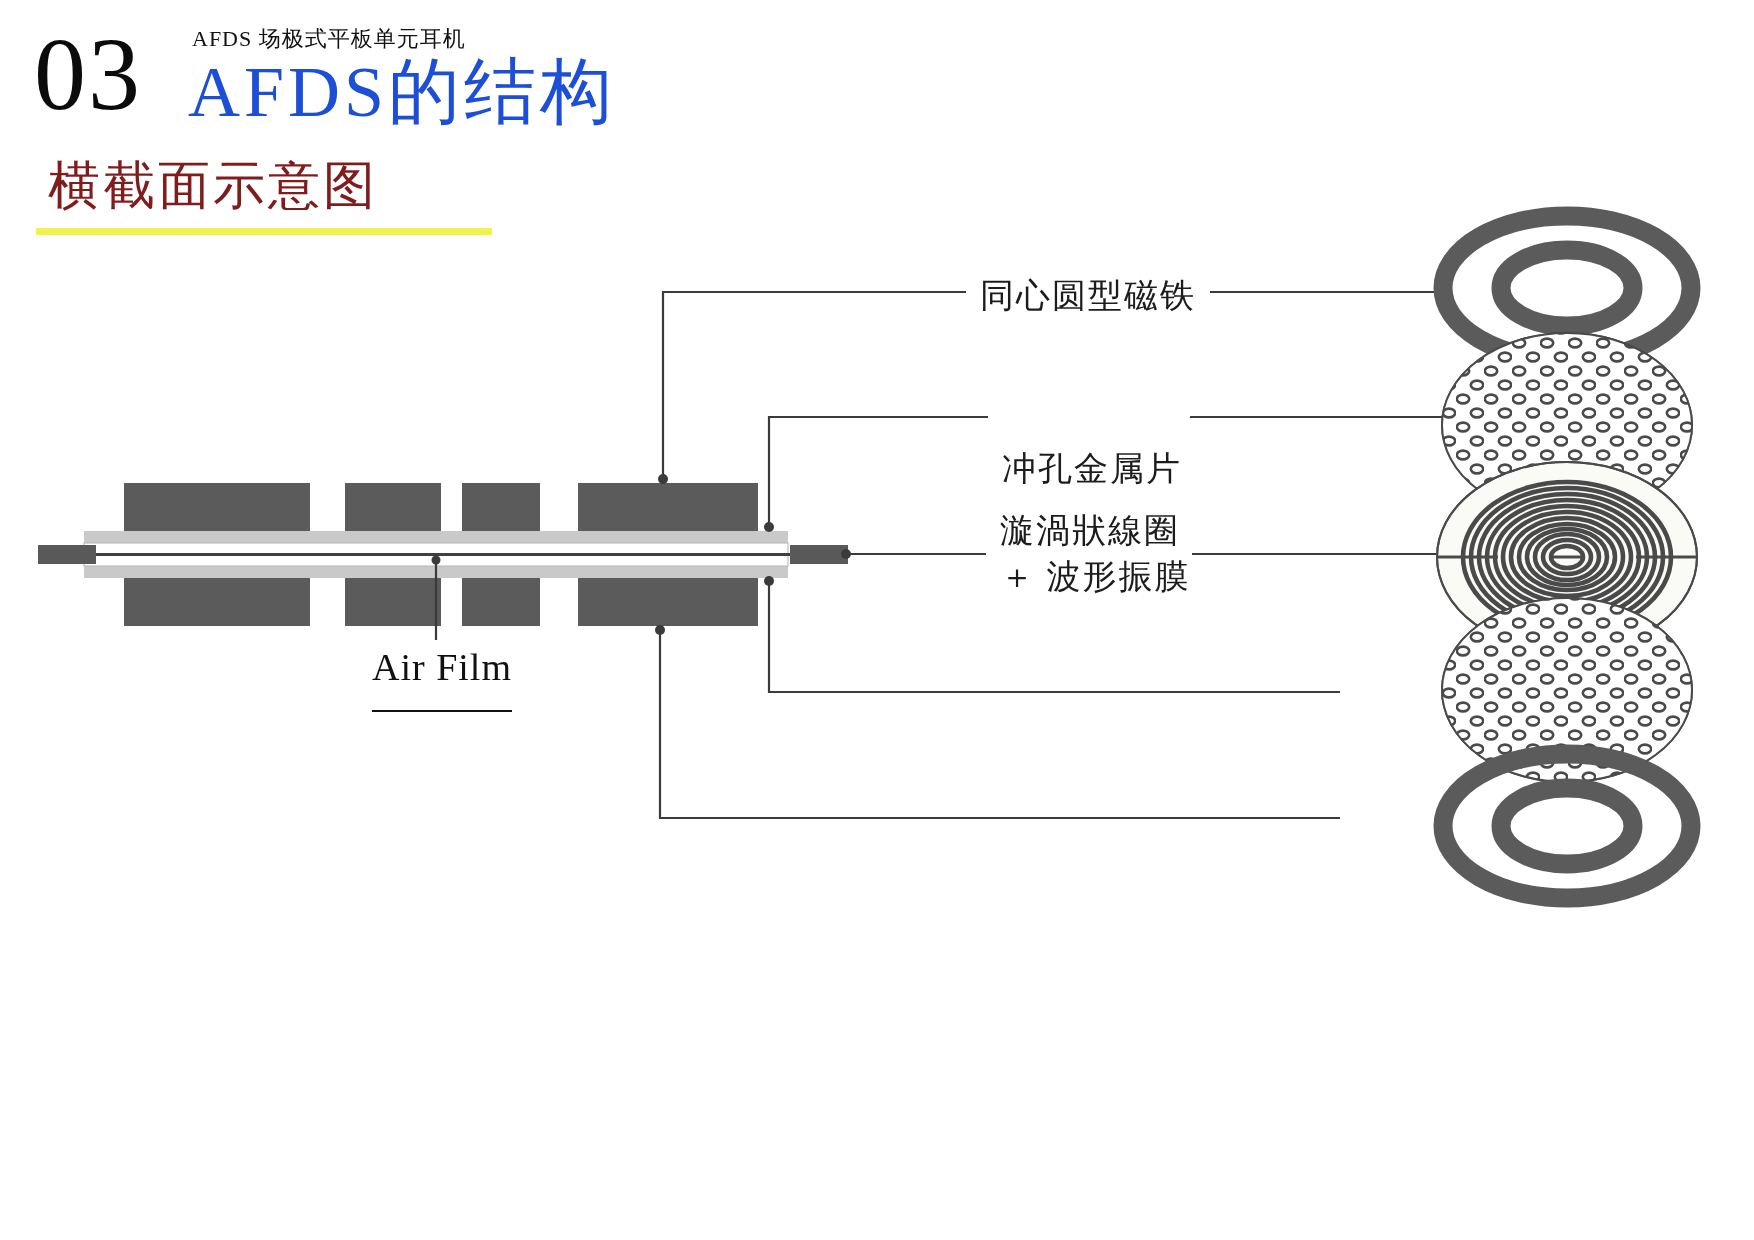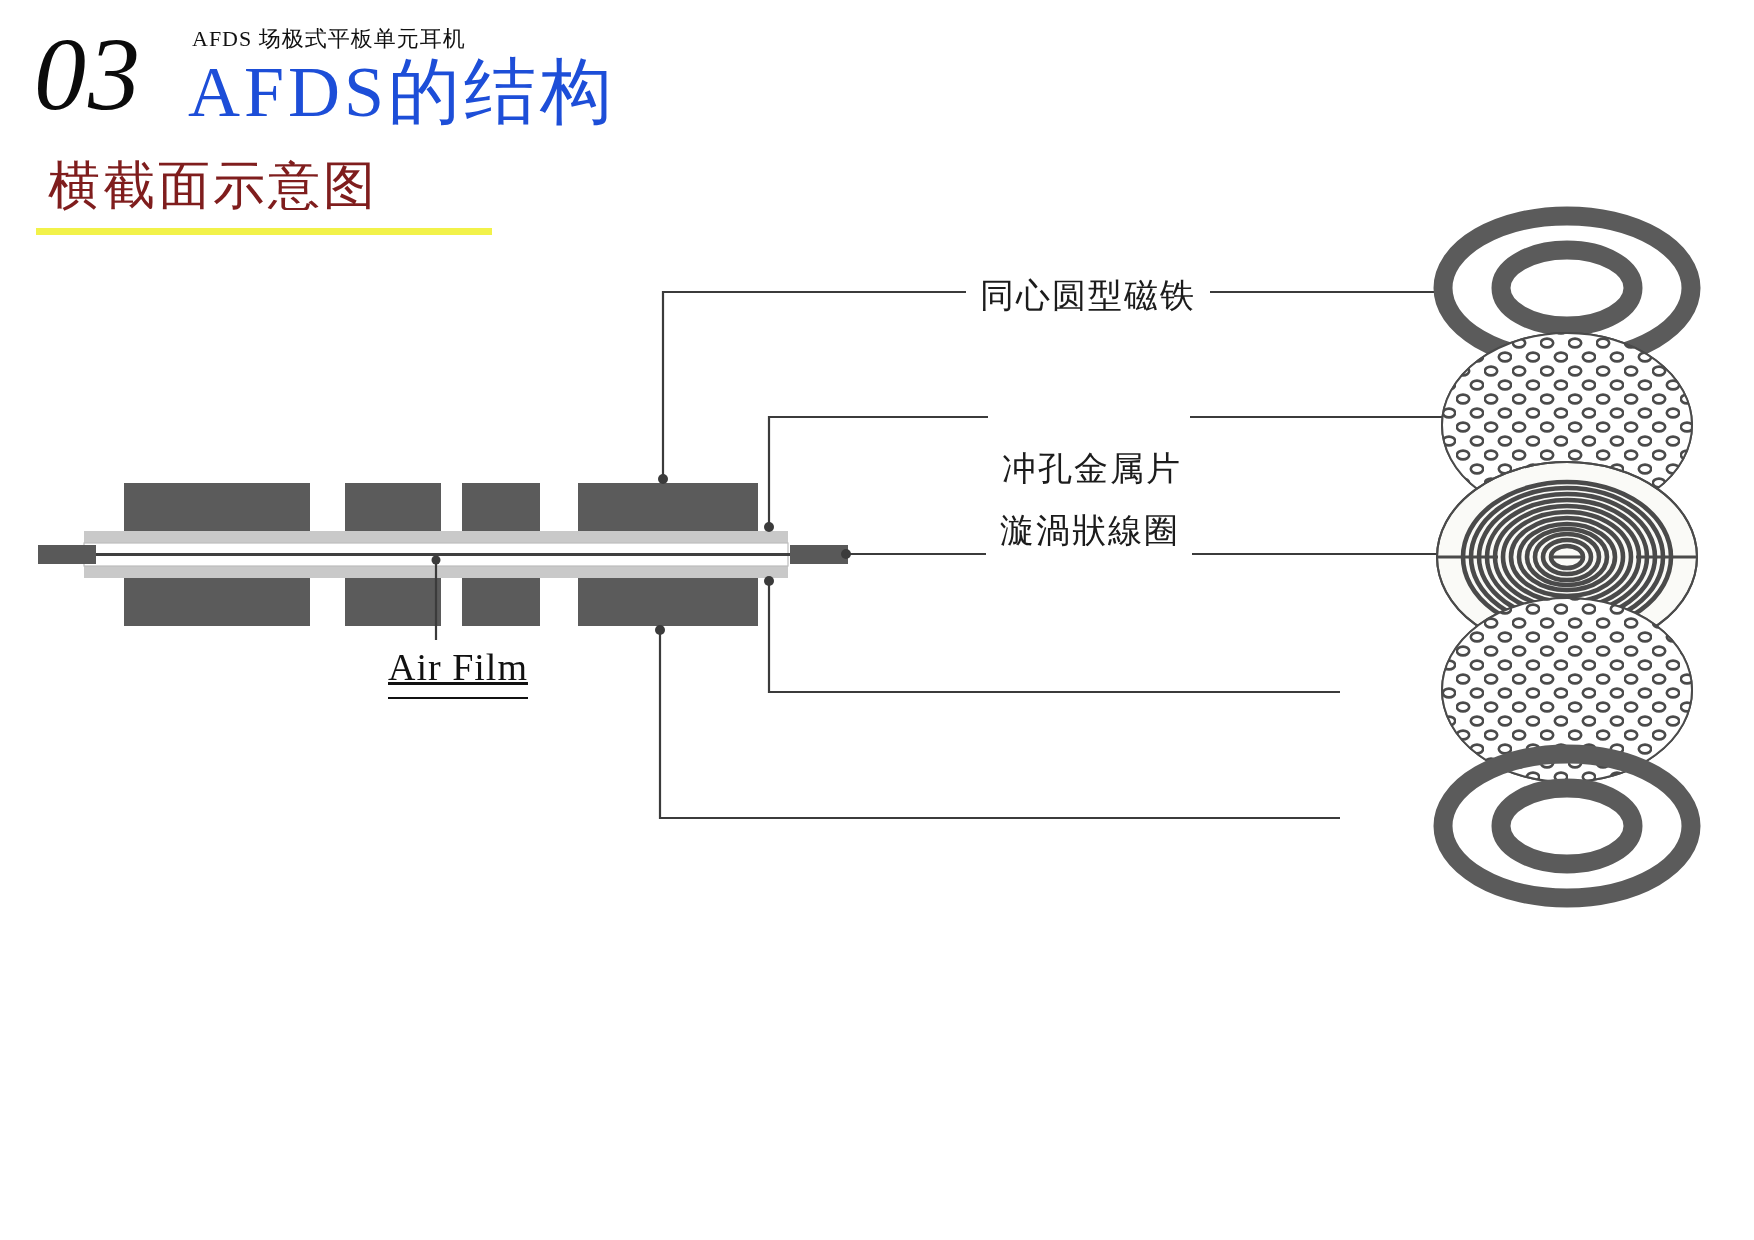--- a/index.html
+++ b/index.html
@@ -4,21 +4,21 @@
 <style>
   html,body{margin:0;padding:0;background:#ffffff;}
   body{width:1754px;height:1240px;position:relative;overflow:hidden;
        font-family:"Liberation Serif","DejaVu Serif",serif;color:#111;}
 
   
   #header{position:absolute;left:0;top:0;width:1754px;height:260px;}
 
   #num{position:absolute;left:34px;top:22px;font-size:104px;line-height:1;
        font-weight:400;letter-spacing:2px;color:#0b0b0b;
-       font-family:"Liberation Serif","DejaVu Serif",serif;font-style:italic;}
+       font-family:"Liberation Serif","DejaVu Serif",serif;}
 
   #kicker{position:absolute;left:192px;top:28px;font-size:22px;line-height:1;
           letter-spacing:1px;color:#111;white-space:nowrap;}
 
   #maintitle{position:absolute;left:188px;top:56px;font-size:72px;line-height:1;
              letter-spacing:4px;color:#1d4ed8;white-space:nowrap;}
 
   #subtitle{position:absolute;left:48px;top:160px;font-size:52px;line-height:1;
             letter-spacing:3px;color:#7f1d1d;white-space:nowrap;}
 
@@ -29,23 +29,23 @@
   #canvas{position:absolute;left:0;top:0;width:1754px;height:1240px;}
   #canvas svg{display:block;}
 
   
   .lbl{position:absolute;font-size:34px;line-height:1.35;letter-spacing:2px;
        color:#1c1c1c;white-space:nowrap;text-align:right;}
   #lbl1{left:980px;top:273px;}
   #lbl2{left:1002px;top:398px;margin-top:48px;}
   #lbl3{left:1000px;top:508px;text-align:left;}
   #lbl3 .l2{display:block;}
-  #airfilm{position:absolute;left:388px;top:645px;font-size:38px;
+  #airfilm{position:absolute;left:372px;top:645px;font-size:38px;
            letter-spacing:1px;color:#111;white-space:nowrap;
-           border-bottom:2px solid #111;padding-bottom:8px;text-decoration:underline;}
+           border-bottom:2px solid #111;padding-bottom:21px;}
 </style>
 </head>
 <body>
 
 <div id="header">
   <div id="num">03</div>
   <div id="kicker">AFDS 场极式平板单元耳机</div>
   <div id="maintitle">AFDS的结构</div>
   <div id="subtitle">横截面示意图</div>
   <div id="subrule"></div>
@@ -182,15 +182,16 @@
   </g>
 </svg>
 </div>
 
 <div class="lbl" id="lbl1">同心圆型磁铁</div>
 
 <div class="lbl" id="lbl2">冲孔金属片</div>
 
 <div class="lbl" id="lbl3">
   <span>漩渦狀線圈</span>
+  <span class="l2">＋ 波形振膜</span>
 </div>
 
 <div id="airfilm">Air Film</div>
 
 </body></html>

